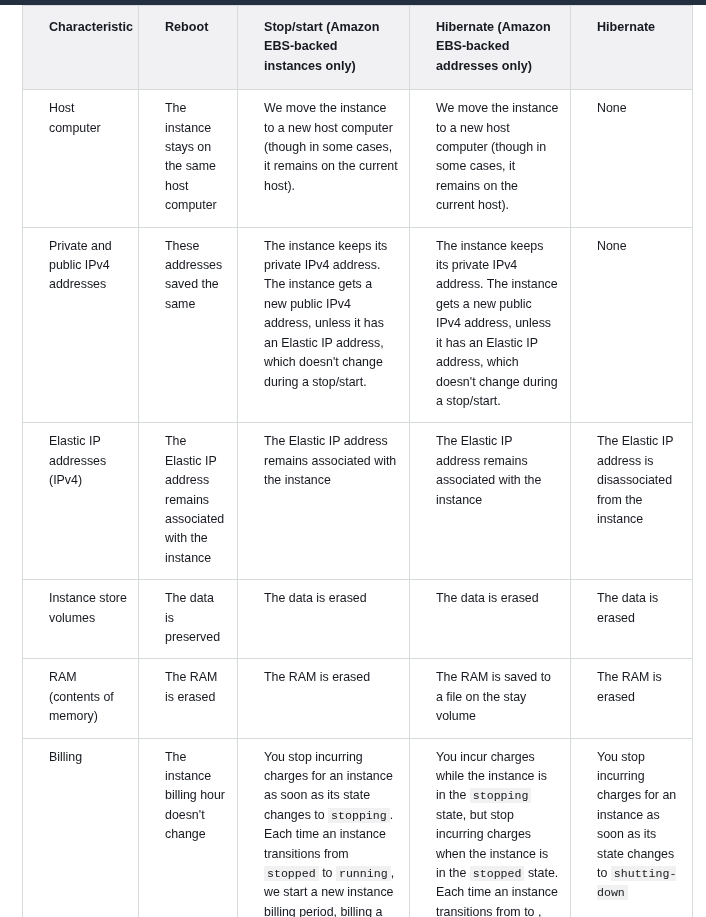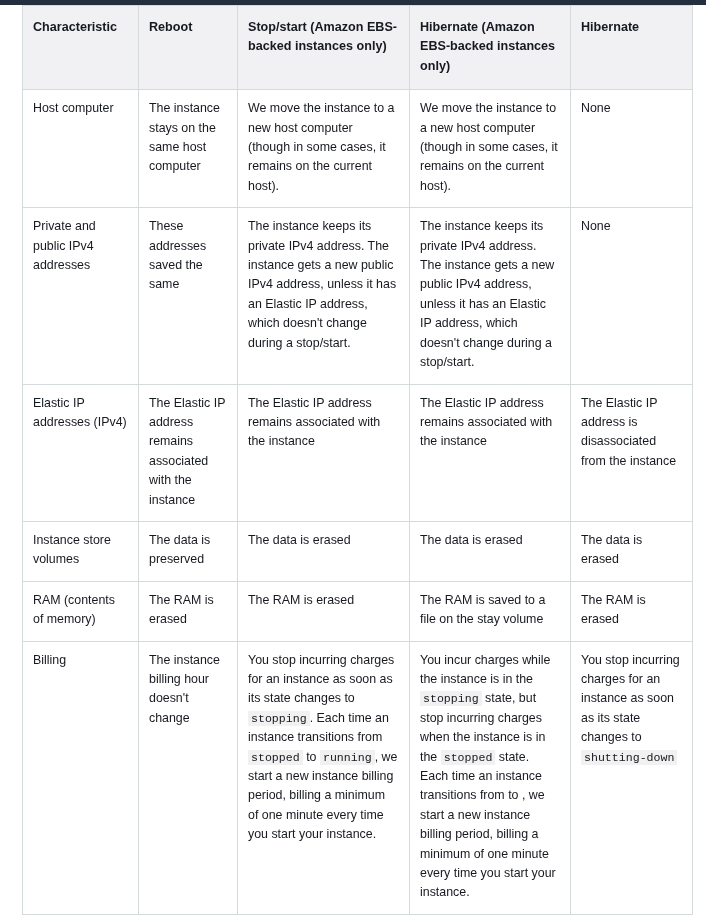--- a/index.html
+++ b/index.html
@@ -31,21 +31,21 @@
     border-collapse: collapse;
     margin-left: 22px;
     width: 670px;
     table-layout: fixed;
     background: #ffffff;
   }
   table.compare th, table.compare td {
     border: 1px solid #d5dbdb;
     vertical-align: top;
     text-align: left;
-    padding: 9px 11px 11px 10px;
+    padding: 9px 11px 11px 26px;
     font-size: 12.4px;
     line-height: 19.4px;
     font-weight: 400;
     color: #16191f;
   }
   table.compare thead th {
     background: #f1f1f4;
     font-weight: bold;
     font-size: 12.6px;
     padding-top: 12px;
@@ -80,21 +80,21 @@
         <col class="c1">
         <col class="c2">
         <col class="c3">
         <col class="c4">
     </colgroup>
     <thead>
       <tr>
         <th>Characteristic</th>
         <th>Reboot</th>
         <th>Stop/start (Amazon EBS-backed instances only)</th>
-        <th>Hibernate (Amazon EBS-backed instances only)</th>
+        <th>Hibernate (Amazon EBS-backed addresses only)</th>
         <th>Hibernate</th>
       </tr>
     </thead>
     <tbody id="tbody">
         <tr>
           <td>Host computer</td>
           <td>The instance stays on the same host computer</td>
           <td>We move the instance to a new host computer (though in some cases, it remains on the current host).</td>
           <td>We move the instance to a new host computer (though in some cases, it remains on the current host).</td>
           <td>None</td>

